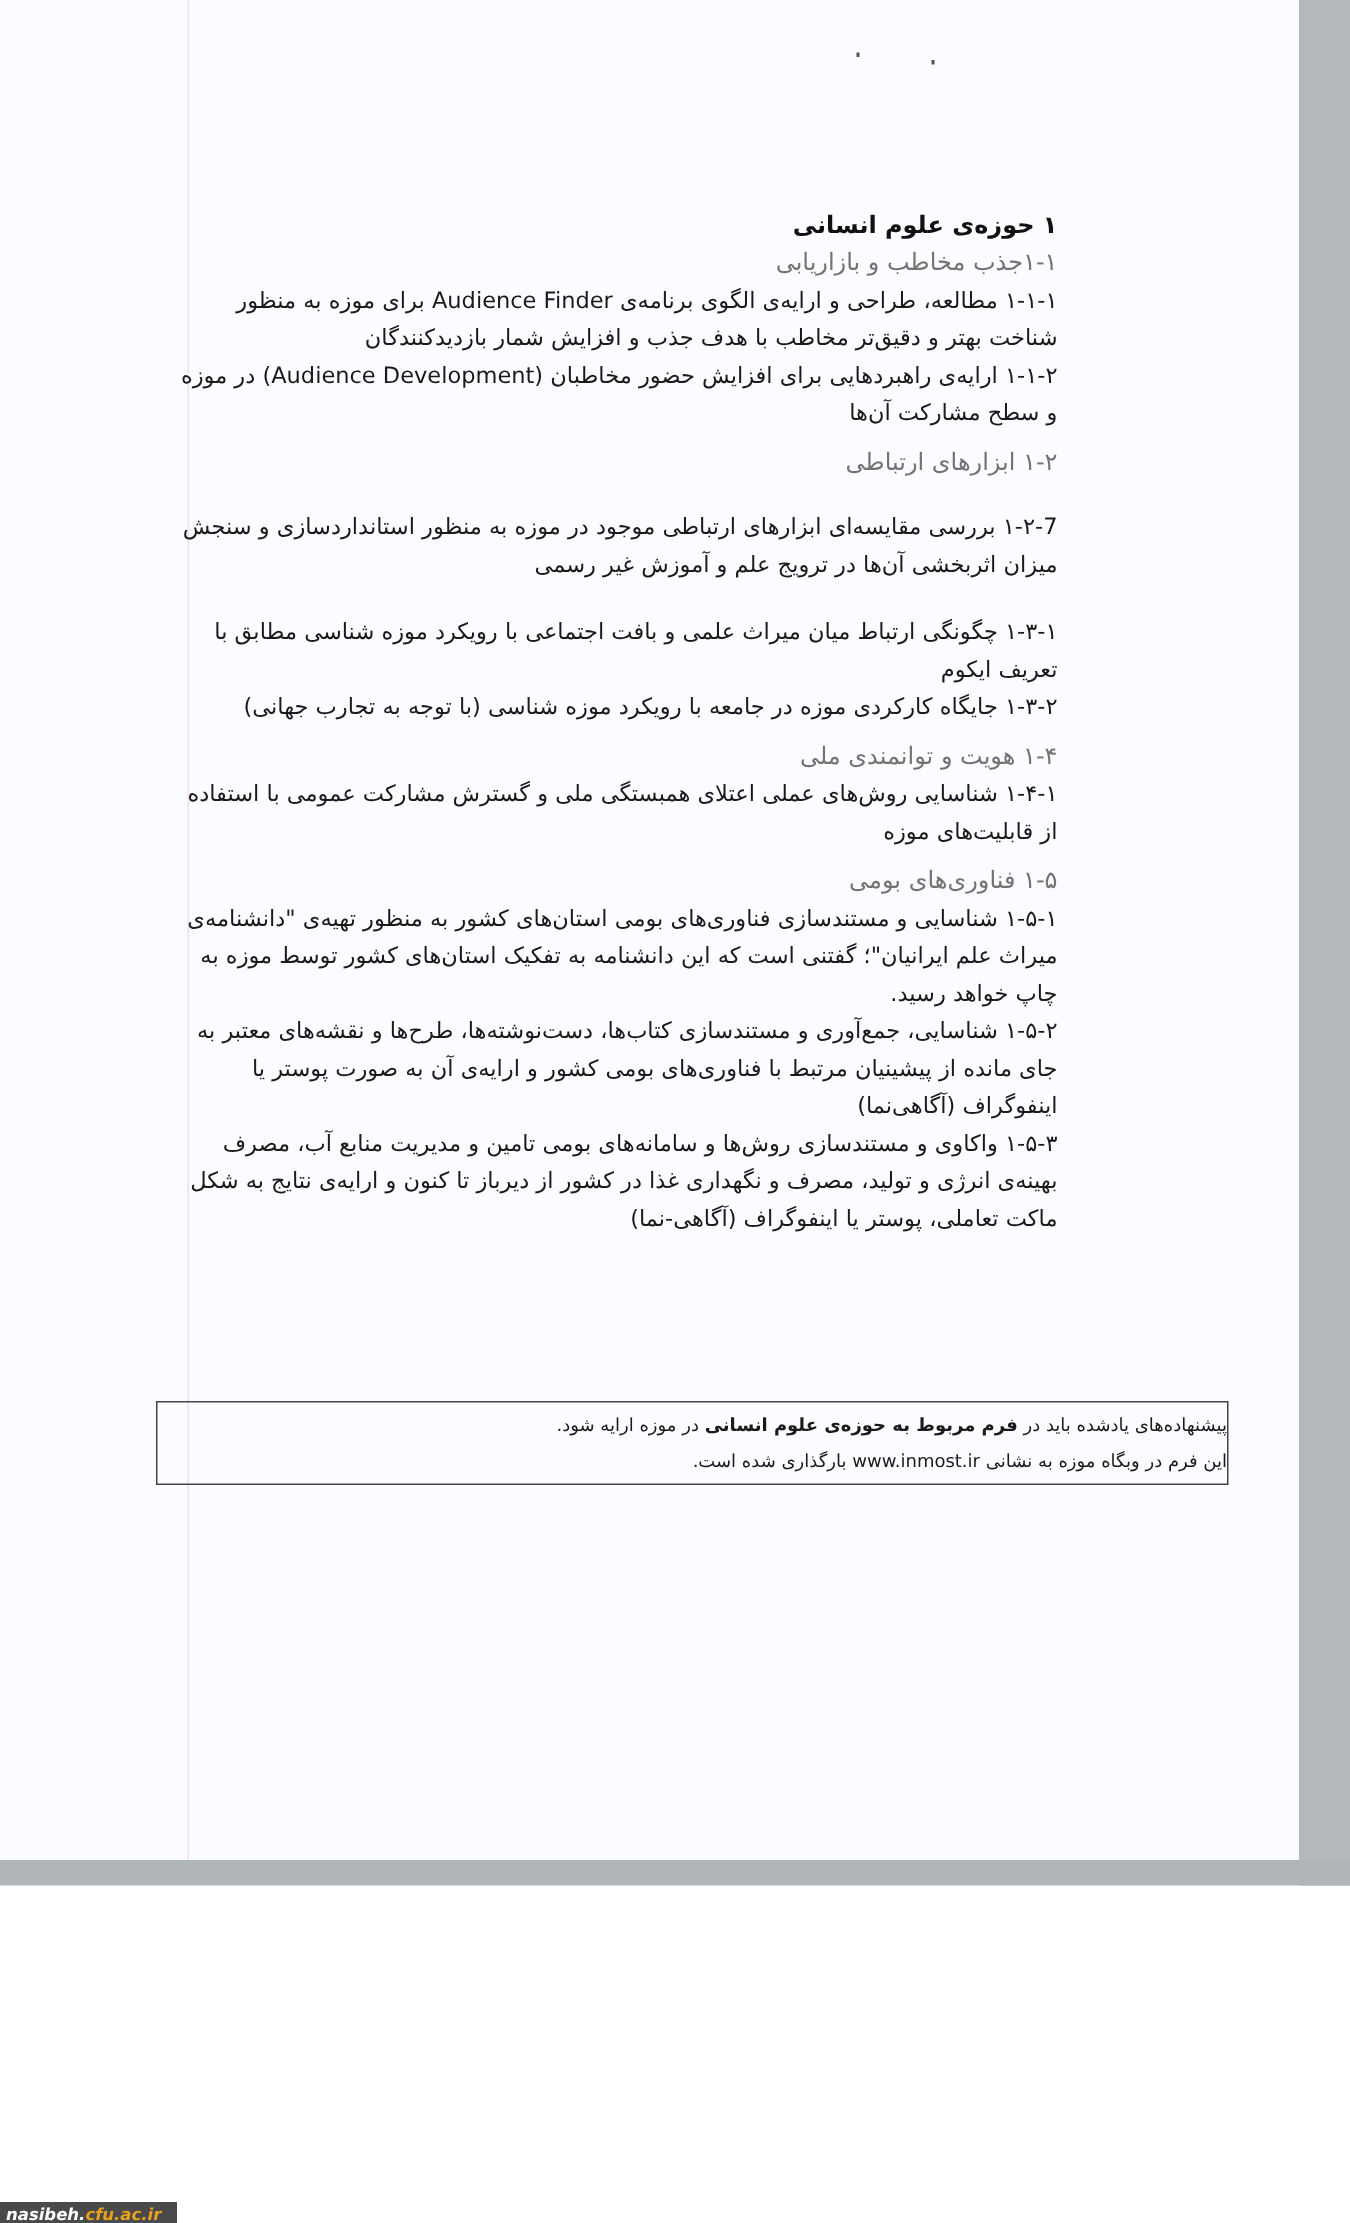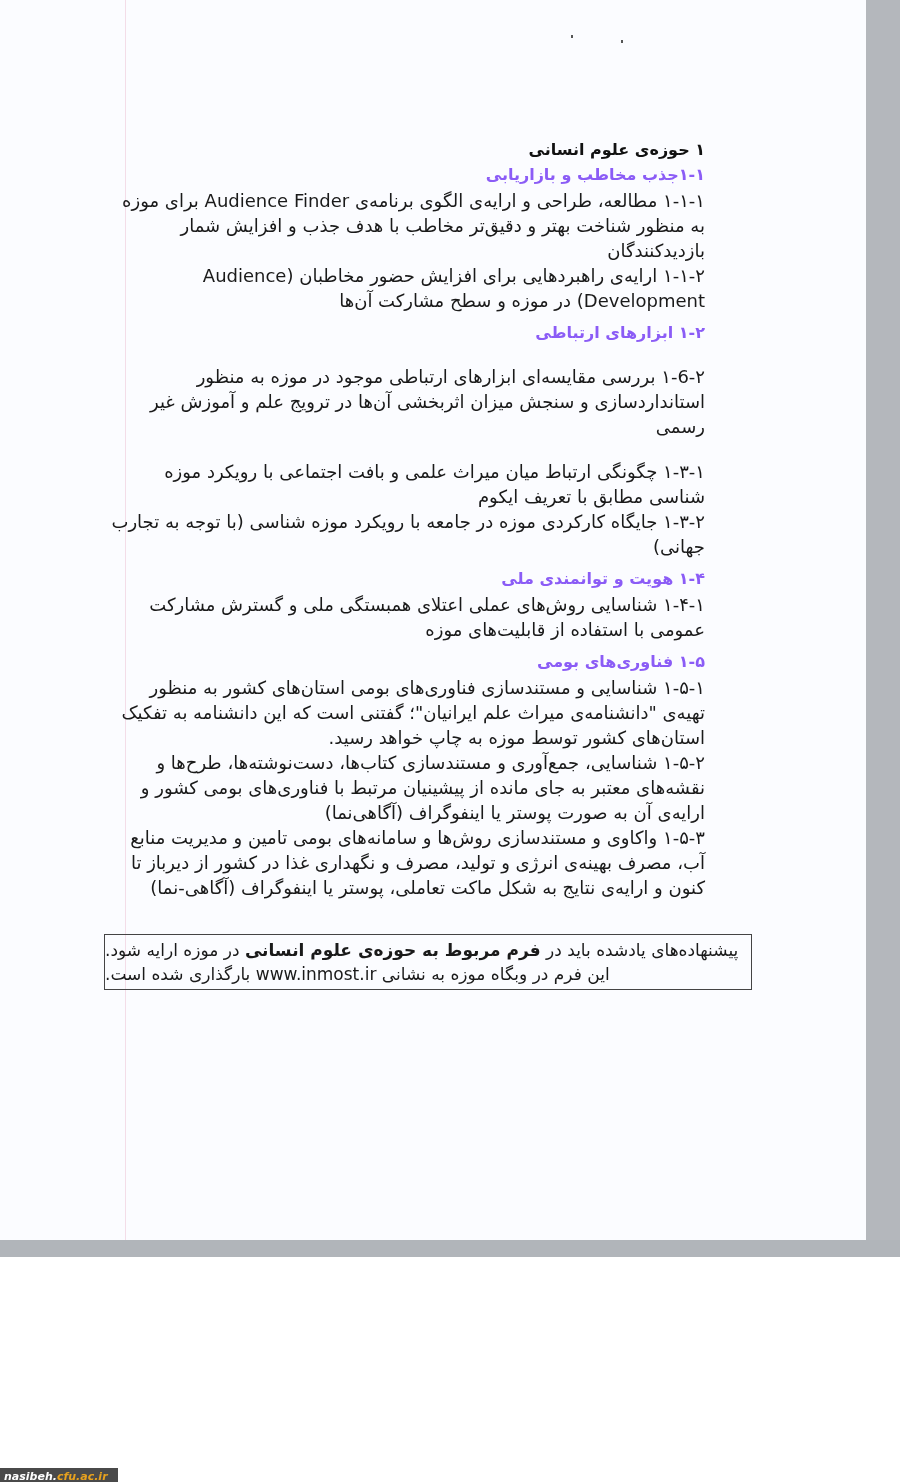--- a/index.html
+++ b/index.html
@@ -5,25 +5,25 @@
   html, body { margin:0; padding:0; }
   body { width:900px; height:1482px; background:#ffffff; position:relative; overflow:hidden;
          font-family:"DejaVu Sans", sans-serif; color:#1a1a1a; }
   .scan { position:absolute; left:0; top:0; width:866px; height:1240px; background:#fbfcff; }
   .gray-right { position:absolute; left:866px; top:0; width:34px; height:1257px; background:#b4b7bc; }
   .gray-bottom { position:absolute; left:0; top:1240px; width:900px; height:17px; background:#b1b5ba; }
   .margin-line { position:absolute; left:125px; top:0; width:1px; height:1240px; background:#f3dde8; }
   .speck { position:absolute; width:2px; height:3px; background:#555; }
   .content { position:absolute; left:110px; top:140px; width:595px; direction:rtl; text-align:right; }
   .h1 { font-size:16px; font-weight:bold; margin:0 0 6px 0; color:#111; }
-  .h2 { font-size:16px; font-weight:bold; margin:0 0 4px 0; color:#8b5cf6; }
-  .item { font-size:18px; line-height:25px; margin:0; }
+  .h2 { font-size:16px; font-weight:normal; margin:0 0 4px 0; color:#737373; }
+  .item { font-size:15px; line-height:25px; margin:0; }
   .sec { margin-bottom:10px; }
-  .notice { position:absolute; left:104px; top:934px; width:648px; height:56px; border:1.5px solid #444;
-            direction:rtl; text-align:left; font-size:17px; line-height:24px; padding-top:3px; box-sizing:border-box; }
+  .notice { position:absolute; left:104px; top:934px; width:715px; height:56px; border:1.5px solid #444;
+            direction:rtl; text-align:right; font-size:12px; line-height:24px; padding-top:3px; box-sizing:border-box; }
   .notice b { font-weight:bold; }
   .watermark { position:absolute; left:0; top:1456px; width:118px; height:17px; background:#4a4a4a;
                font-size:11px; font-weight:bold; font-style:italic; line-height:17px; padding-left:4px; box-sizing:border-box;margin-top:12px; }
   .wm-a { color:#ffffff; }
   .wm-b { color:#e8a21e; }
 </style>
 </head>
 <body>
 
 <div class="scan"></div>
@@ -37,21 +37,21 @@
   <div class="h1">۱ حوزه‌ی علوم انسانی</div>
 
   <div class="sec">
     <div class="h2">۱-۱جذب مخاطب و بازاریابی</div>
     <p class="item">۱-۱-۱ مطالعه، طراحی و ارایه‌ی الگوی برنامه‌ی Audience Finder برای موزه به منظور شناخت بهتر و دقیق‌تر مخاطب با هدف جذب و افزایش شمار بازدیدکنندگان</p>
     <p class="item">۱-۱-۲ ارایه‌ی راهبردهایی برای افزایش حضور مخاطبان (Audience Development) در موزه و سطح مشارکت آن‌ها</p>
   </div>
 
   <div class="sec" style="">
     <div class="h2" style="margin-bottom:22px;">۱-۲ ابزارهای ارتباطی</div>
-    <p class="item">۱-6-۲ بررسی مقایسه‌ای ابزارهای ارتباطی موجود در موزه به منظور استانداردسازی و سنجش میزان اثربخشی آن‌ها در ترویج علم و آموزش غیر رسمی</p>
+    <p class="item">۱-۲-7 بررسی مقایسه‌ای ابزارهای ارتباطی موجود در موزه به منظور استانداردسازی و سنجش میزان اثربخشی آن‌ها در ترویج علم و آموزش غیر رسمی</p>
   </div>
 
   <div class="sec" style="margin-top:20px;">
     <p class="item">۱-۳-۱ چگونگی ارتباط میان میراث علمی و بافت اجتماعی با رویکرد موزه شناسی مطابق با تعریف ایکوم</p>
     <p class="item">۱-۳-۲ جایگاه کارکردی موزه در جامعه با رویکرد موزه شناسی (با توجه به تجارب جهانی)</p>
   </div>
 
   <div class="sec">
     <div class="h2">۱-۴ هویت و توانمندی ملی</div>
     <p class="item">۱-۴-۱ شناسایی روش‌های عملی اعتلای همبستگی ملی و گسترش مشارکت عمومی با استفاده از قابلیت‌های موزه</p>

